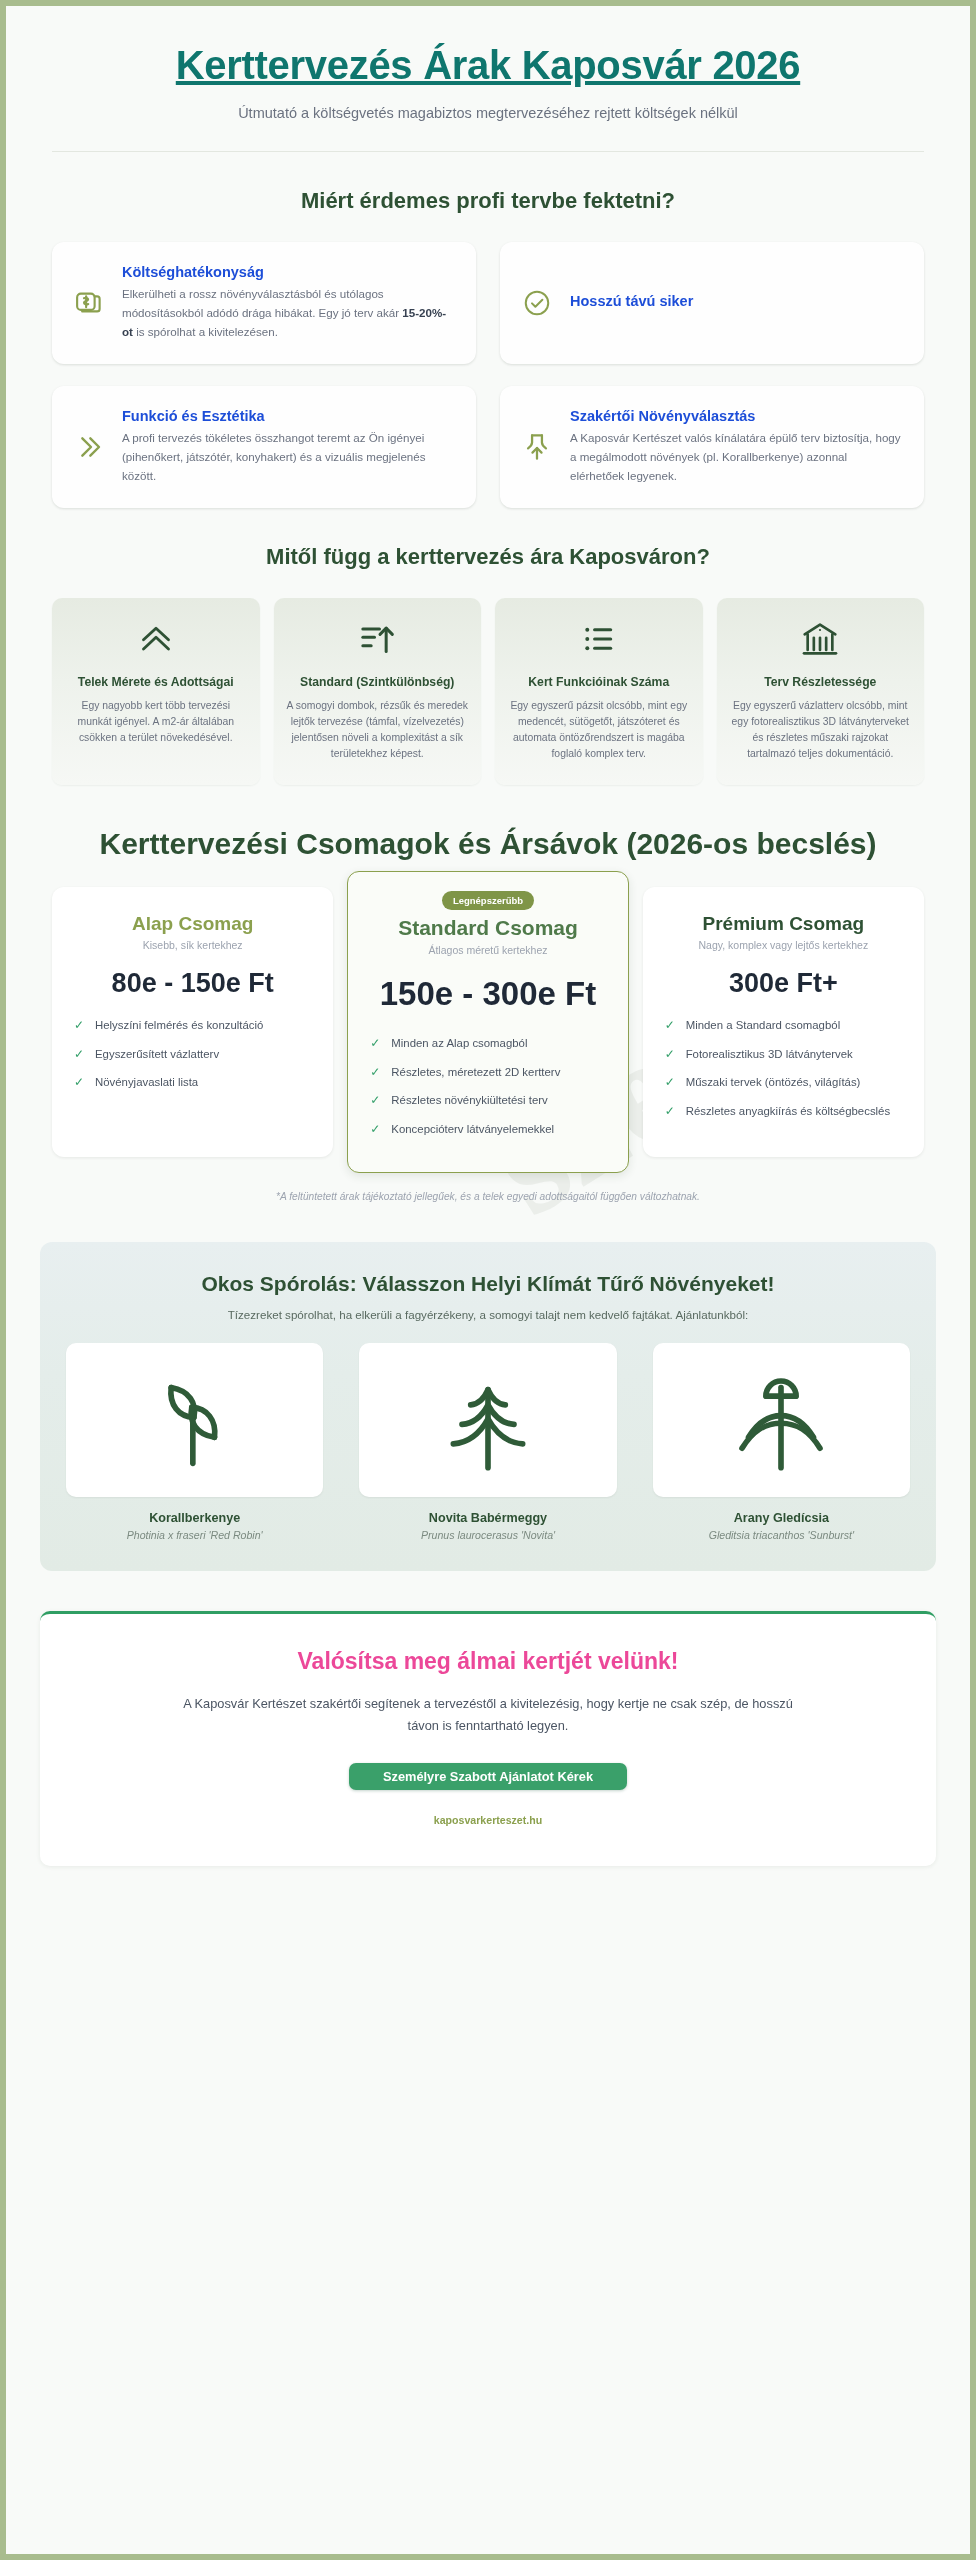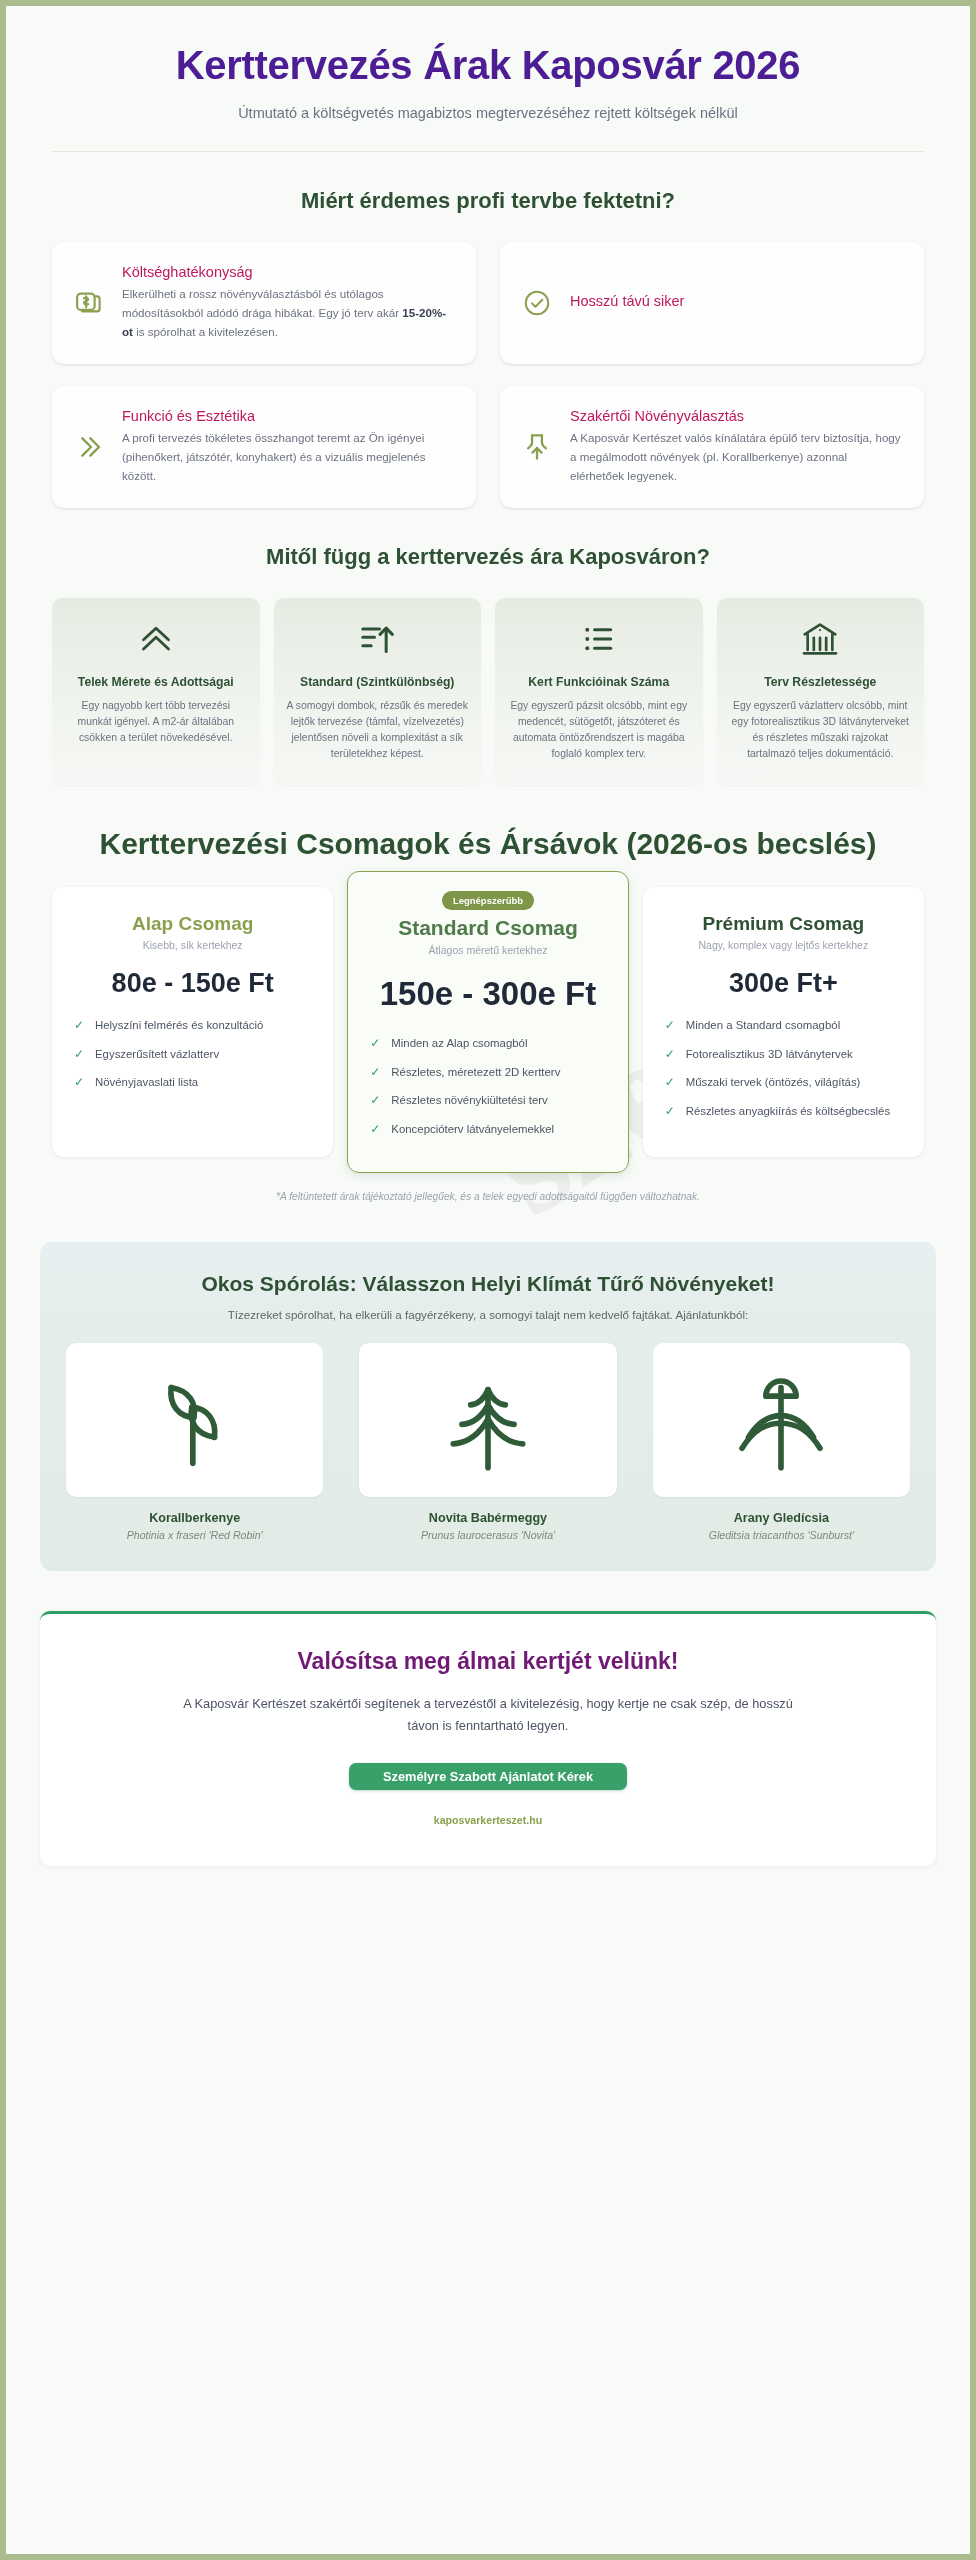--- a/index.html
+++ b/index.html
@@ -47,23 +47,24 @@
   .wm-2 { left: 360px; top: -40px; }
   .wm-3 { left: 430px; top: 330px; font-size: 120px; }
 
   .content { position: relative; z-index: 2; }
 
   
   .hero { padding: 36px 46px 0 46px; text-align: center; }
   .hero h1 {
     font-size: 40px;
     line-height: 1.18;
-    color: #4c1d95;
+    color: #0f766e;
     letter-spacing: -0.3px;
     font-weight: bold;
+    text-decoration: underline;
   }
   .hero .sub {
     margin-top: 16px;
     font-size: 14.5px;
     color: #6b7280;
   }
   .hero .rule {
     margin: 30px auto 0 auto;
     width: 100%;
     height: 1px;
@@ -105,22 +106,22 @@
     flex: 0 0 34px;
     width: 34px;
     height: 34px;
     color: #8ba04e;
     display: flex;
     align-items: center;
     justify-content: center;
   }
   .benefit-card .body h3 {
     font-size: 14.5px;
-    color: #be185d;
-    font-weight: normal;
+    color: #1d4ed8;
+    font-weight: bold;
     margin-bottom: 5px;
   }
   .benefit-card .body p {
     font-size: 11.6px;
     line-height: 1.63;
     color: #6b7280;
   }
   .benefit-card .body p b { color: #374151; }
 
   
@@ -294,21 +295,21 @@
     background: #ffffff;
     border-top: 3px solid #2f9e63;
     border-radius: 10px;
     padding: 34px 40px 40px 40px;
     text-align: center;
     box-shadow: 0 1px 4px rgba(40,60,40,0.08);
   }
   .cta h2 {
     font-size: 23px;
     font-weight: bold;
-    color: #701a75;
+    color: #ec4899;
   }
   .cta p {
     margin: 18px auto 0 auto;
     max-width: 640px;
     font-size: 12.8px;
     line-height: 1.72;
     color: #4b5563;
   }
   .cta .btn {
     display: inline-block;

